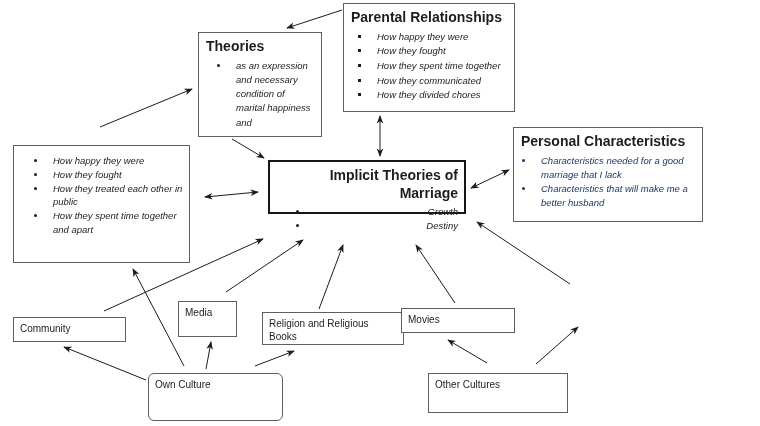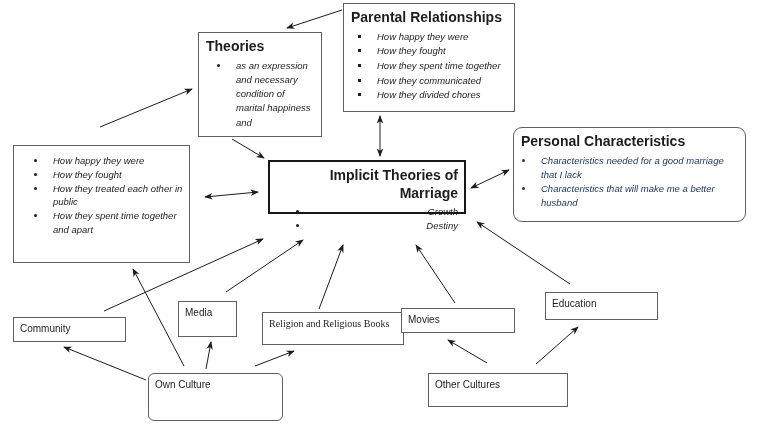--- a/index.html
+++ b/index.html
@@ -23,29 +23,29 @@
   
   #box-parenting{left:198px;top:32px;width:124px;height:105px;}
   #box-parenting ul{padding-left:24px;}
   #box-parental{left:343px;top:3px;width:172px;height:109px;}
   #box-parental ul{list-style-type:square;padding-left:20px;line-height:1.55;}
   #box-observation{left:13px;top:145px;width:177px;height:118px;border-width:1.5px;}
   #box-observation .title{max-width:120px;}
   #box-observation ul{padding-left:26px;line-height:1.45;}
   #box-center{left:268px;top:160px;width:198px;height:54px;border:2.5px solid #161616;text-align:right;}
   #box-center ul{padding-left:32px;}
-  #box-personal{left:513px;top:127px;width:233px;height:95px;border-radius:9px;}
+  #box-personal{left:513px;top:127px;width:190px;height:95px;}
   #box-personal ul{padding-left:14px;}
   #box-community{left:13px;top:317px;width:113px;height:25px;}
   #box-media{left:178px;top:301px;width:59px;height:36px;}
-  #box-religion{left:262px;top:312px;width:142px;height:33px;font-family:Liberation Serif, serif;}
+  #box-religion{left:262px;top:312px;width:142px;height:33px;}
   #box-movies{left:401px;top:308px;width:114px;height:25px;}
   #box-education{left:545px;top:292px;width:113px;height:28px;}
   #box-own-culture{left:148px;top:373px;width:135px;height:48px;border-radius:6px;}
-  #box-other-cultures{left:428px;top:373px;width:140px;height:34px;}
+  #box-other-cultures{left:428px;top:373px;width:140px;height:40px;}
   .arrow{stroke:#1c1c1c;stroke-width:1;fill:none;}
 </style>
 </head>
 <body>
 
 <div id="stage">
 
   <svg id="arrow-layer" viewBox="0 0 760 426" xmlns="http://www.w3.org/2000/svg">
     <defs>
       <marker id="ah" viewBox="0 0 10 8" refX="8.5" refY="4" markerWidth="9.5" markerHeight="7.5" orient="auto-start-reverse">
@@ -119,23 +119,20 @@
   </div>
   <div class="label-box" id="box-media">
     <span>Media</span>
   </div>
   <div class="label-box" id="box-religion">
     <span>Religion and Religious Books</span>
   </div>
   <div class="label-box" id="box-movies">
     <span>Movies</span>
   </div>
-  <div class="label-box" id="box-education">
-    <span>Education</span>
-  </div>
   <div class="label-box" id="box-own-culture">
     <span>Own Culture</span>
   </div>
   <div class="label-box" id="box-other-cultures">
     <span>Other Cultures</span>
   </div>
 
 </div>
 
 </body></html>

